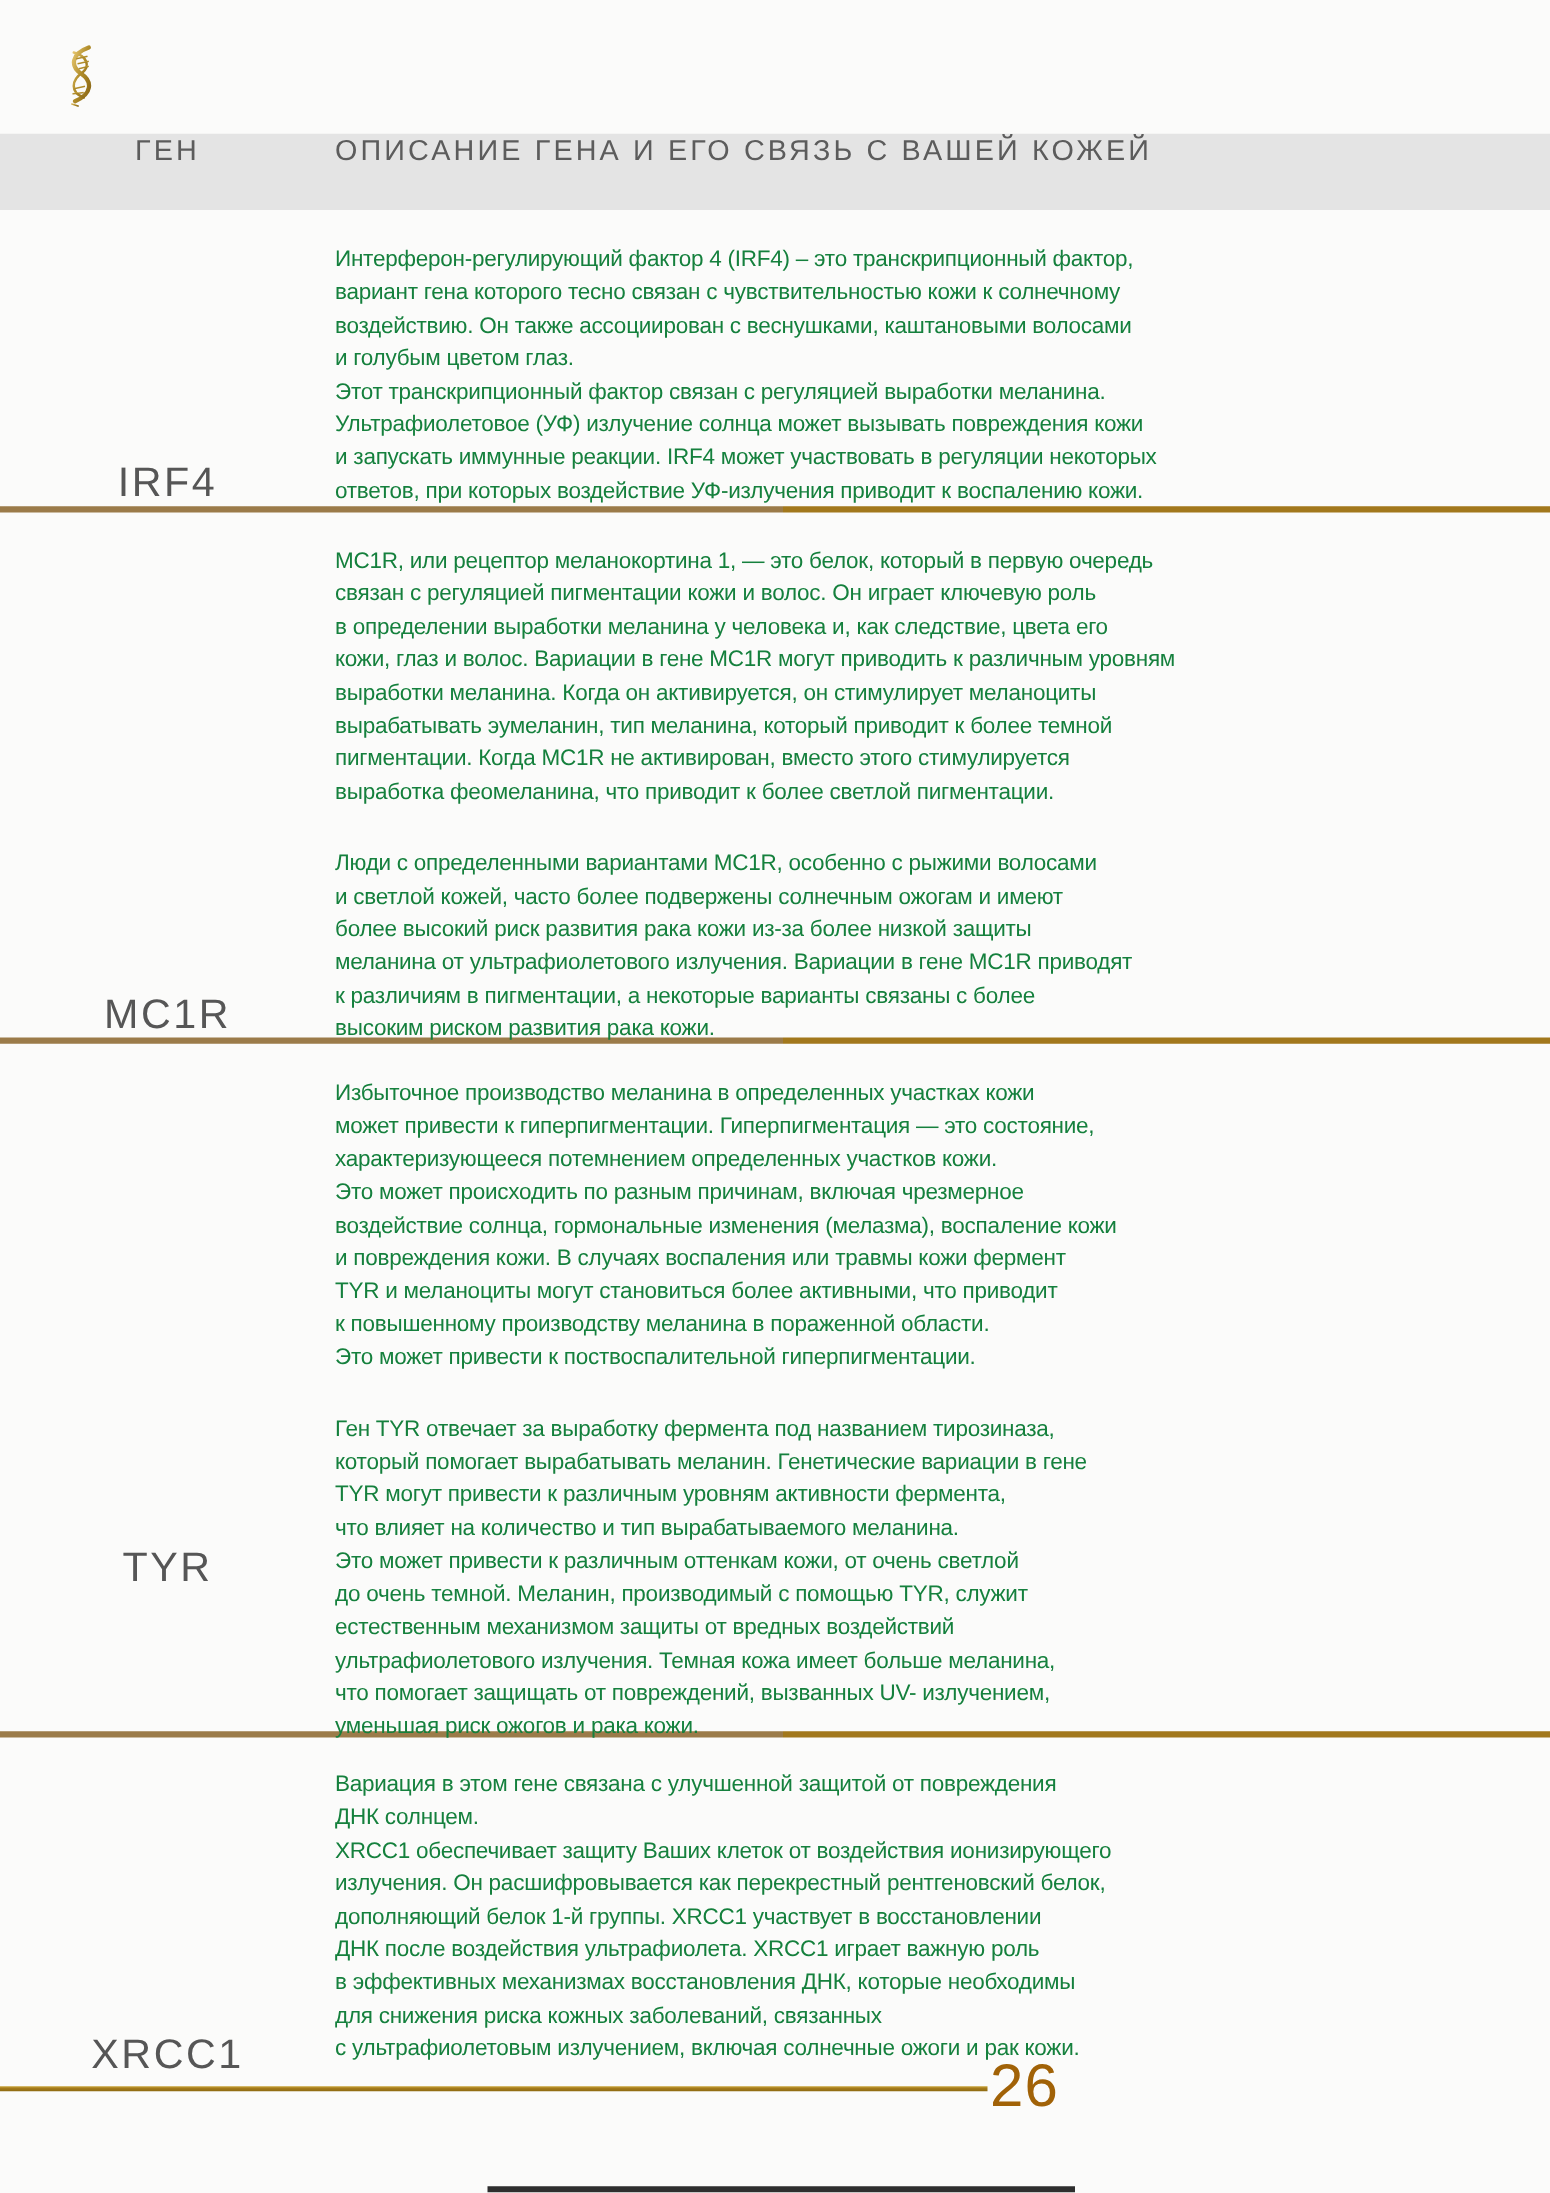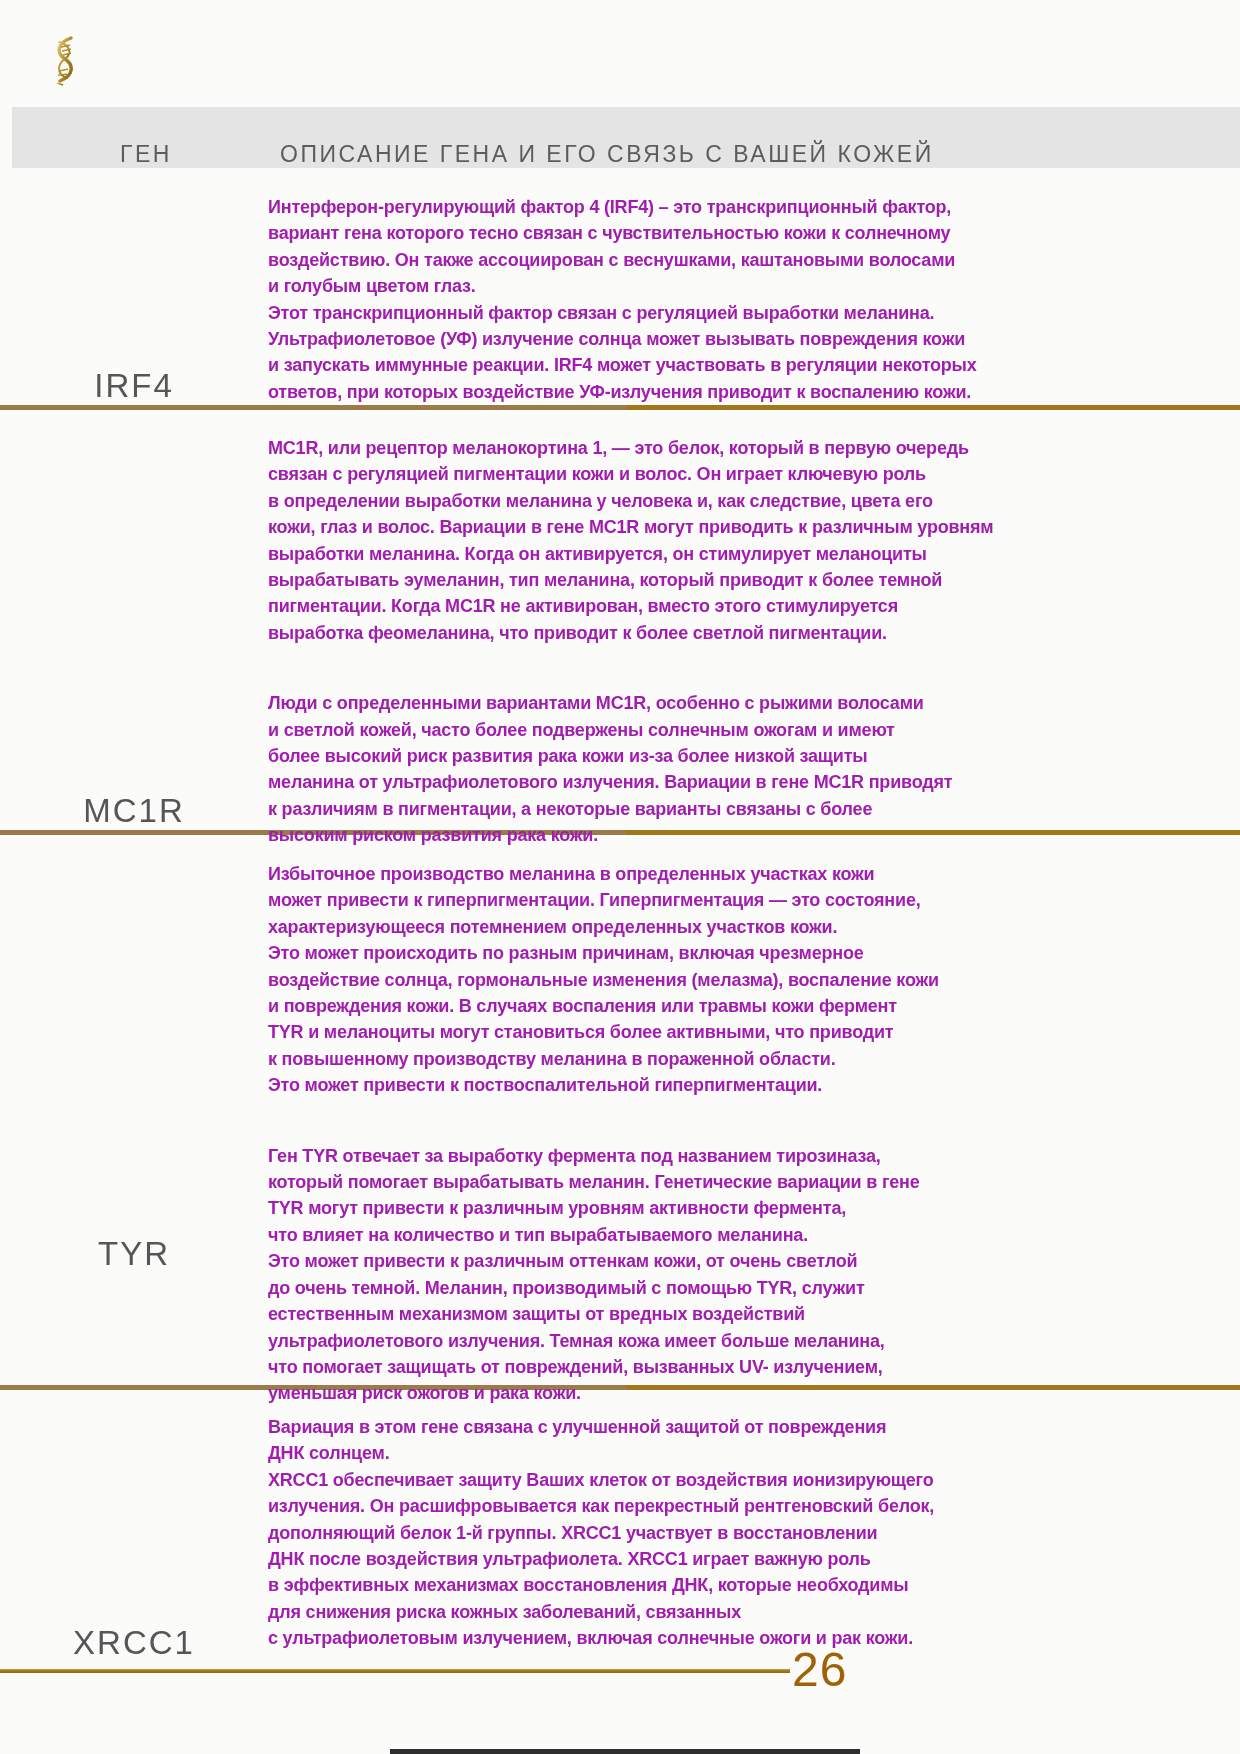--- a/index.html
+++ b/index.html
@@ -9,22 +9,22 @@
     font-family:"Liberation Sans", sans-serif;
     overflow:hidden;
   }
   .page{position:absolute;inset:0;}
 
   
   .logo{position:absolute;top:36px;left:50px;width:30px;height:56px;}
 
   
   .header-band{
-    position:absolute;top:107px;left:12px;right:0;height:61px;
-    background:#e4e4e4;display:flex;align-items:flex-end;
+    position:absolute;top:107px;left:0;right:0;height:61px;
+    background:#e4e4e4;display:flex;align-items:flex-start;
   }
   .head-gene{
     width:268px;text-align:center;
     font-size:23px;font-weight:300;color:#5c5c5c;letter-spacing:2.5px;
   }
   .head-desc{
     flex:1;font-size:23px;font-weight:300;color:#5c5c5c;letter-spacing:2.5px;
   }
 
   
@@ -41,24 +41,24 @@
     font-size:33px;font-weight:300;color:#565656;letter-spacing:2px;
   }
   .row-tyr .gene-label{transform:translateY(-112px);}
   .desc-cell{flex:1;padding-right:60px;}
   .row-irf4 .desc-cell{padding-top:26px;}
   .row-mc1r .desc-cell{padding-top:25px;}
   .row-tyr  .desc-cell{padding-top:26px;}
   .row-xrcc1 .desc-cell{padding-top:24px;}
   .para{
     margin:0;white-space:pre-line;
-    font-size:18px;line-height:26.4px;font-weight:700;
-    color:#a21caf;letter-spacing:-0.2px;
-  }
-  .para + .para{margin-top:44px;}
+    font-size:18px;line-height:26.4px;font-weight:400;
+    color:#15803d;letter-spacing:-0.2px;
+  }
+  .para + .para{margin-top:31px;}
 
   .divider{
     height:5px;width:100%;
     background:linear-gradient(90deg,#9b7b49 0%,#9b7b49 50.5%,#a2781c 50.5%,#a2781c 100%);
   }
 
   
   .footer-line{
     position:absolute;top:1669px;left:0;width:790px;height:4px;
     background:linear-gradient(to bottom,#c9a53b 0%,#a3791b 45%,#8d6a10 100%);

